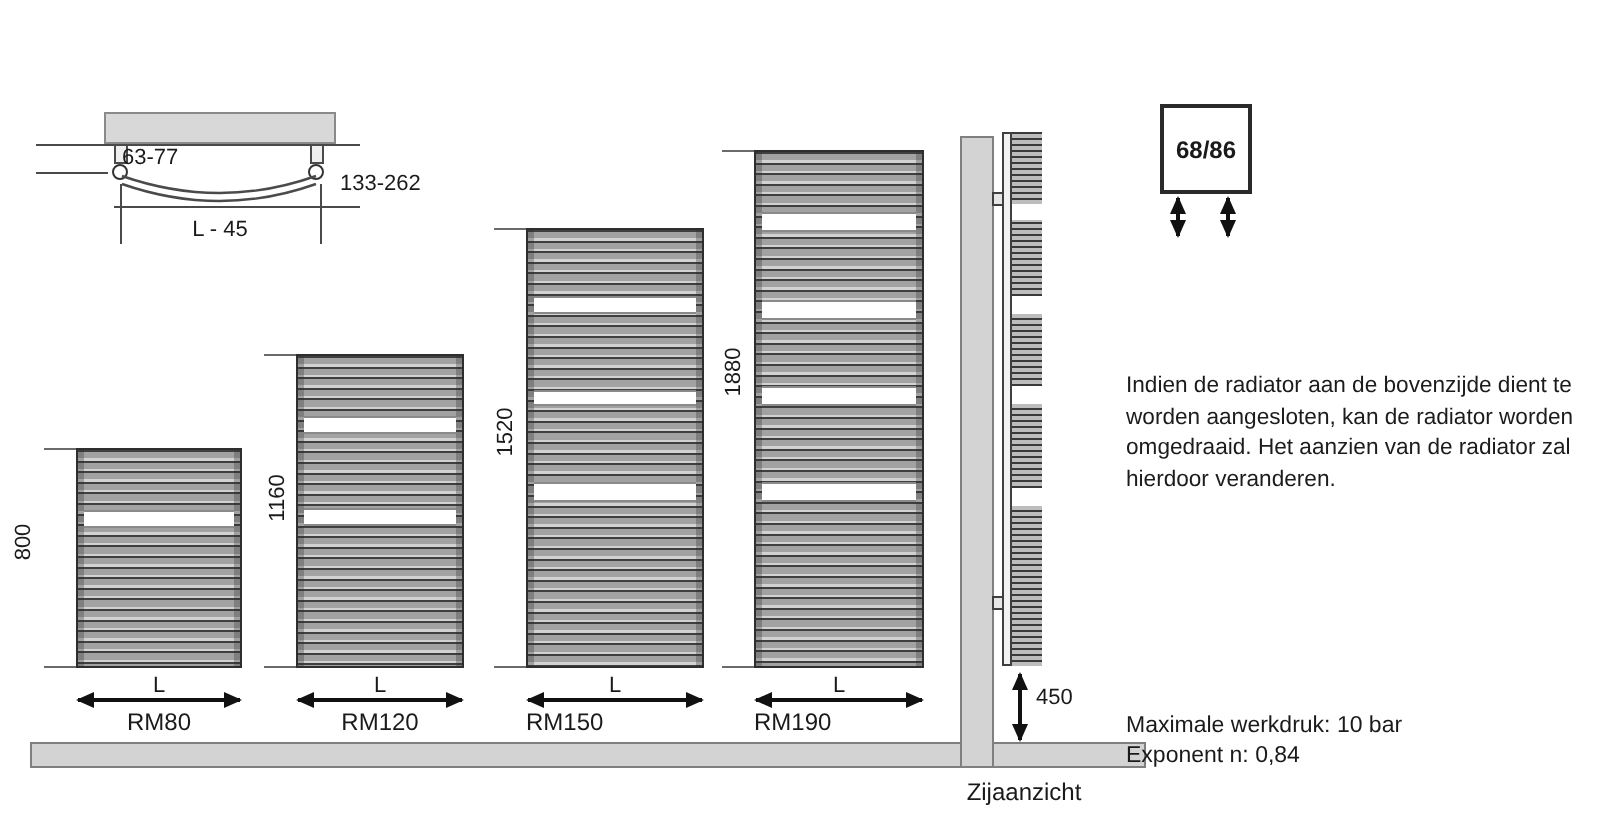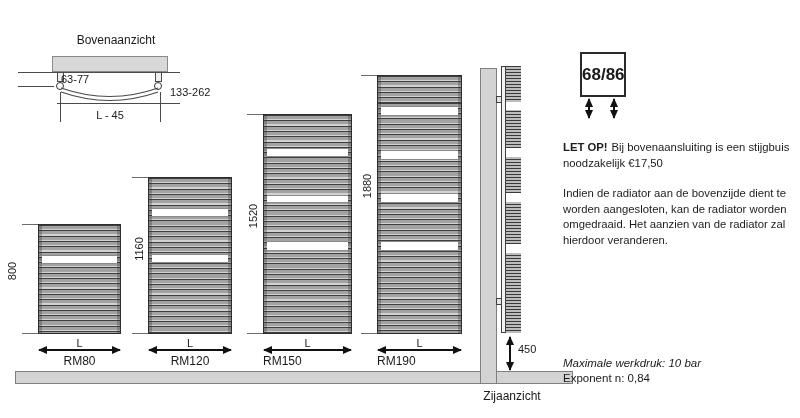--- a/index.html
+++ b/index.html
@@ -40,30 +40,29 @@
   .collector{position:absolute;background:#f2f2f2;border:1px solid #3f3f3f;box-sizing:border-box;}
   .comb{position:absolute;background:repeating-linear-gradient(to bottom,#3a3a3a 0 1px,#bdbdbd 1px 3px);}
   .cgap{position:absolute;left:0;right:0;background:#fff;}
   .bracket{position:absolute;background:#e6e6e6;border:1px solid #3f3f3f;box-sizing:border-box;}
   
   .tv-rect{position:absolute;background:#d8d8d8;border:1px solid #8a8a8a;box-sizing:border-box;}
   .tv-foot{position:absolute;background:#efefef;border:1px solid #4a4a4a;box-sizing:border-box;}
   .tv-circle{position:absolute;width:8px;height:8px;border:1.5px solid #333;border-radius:50%;background:#fff;box-sizing:border-box;}
   
   .conn-box{position:absolute;border:2px solid #2a2a2a;box-sizing:border-box;background:#fff;
-    font-size:17px;font-weight:bold;text-align:center;}
+    font-size:12px;font-weight:bold;text-align:center;}
   .para{position:absolute;font-size:11.3px;line-height:15.5px;color:#1c1c1c;white-space:normal;}
   .b{font-weight:bold;}
 </style>
 </head>
 <body>
 
 <div id="canvas">
 
-  <div class="txt s12 ctr" style="left:55px;top:33px;width:122px;">Bovenaanzicht</div>
 
   <div class="tv-rect" style="left:52px;top:56px;width:116px;height:16px;"></div>
   <div class="line" style="left:18px;top:72px;width:162px;height:1px;"></div>
   <div class="line" style="left:18px;top:86px;width:36px;height:1px;"></div>
   <div class="line" style="left:57px;top:103px;width:123px;height:1px;"></div>
 
   <div class="tv-foot" style="left:57px;top:72px;width:7px;height:10px;"></div>
   <div class="tv-foot" style="left:155px;top:72px;width:7px;height:10px;"></div>
   <div class="tv-circle" style="left:56px;top:82px;"></div>
   <div class="tv-circle" style="left:154px;top:82px;"></div>
@@ -163,20 +162,19 @@
   <div class="conn-box" style="left:580px;top:52px;width:46px;height:45px;line-height:42px;">68/86</div>
   <div class="varrow" style="left:588px;top:99px;height:19px;">
       <i class="t"></i>
       <i class="b"></i>
     </div>
   <div class="varrow" style="left:613px;top:99px;height:19px;">
       <i class="t"></i>
       <i class="b"></i>
     </div>
 
-  <div class="para" style="left:563px;top:140px;width:238px;"><span class="b">LET OP!</span><span style="margin-left:4px;">Bij bovenaansluiting is een stijgbuis noodzakelijk €17,50</span></div>
 
   <div class="para" style="left:563px;top:186px;width:242px;">Indien de radiator aan de bovenzijde dient te worden aangesloten, kan de radiator worden omgedraaid. Het aanzien van de radiator zal hierdoor veranderen.</div>
 
-  <div class="txt" style="left:563px;top:357px;font-size:11.5px;font-style:italic;">Maximale werkdruk: 10 bar</div>
+  <div class="txt" style="left:563px;top:357px;font-size:11.5px;">Maximale werkdruk: 10 bar</div>
   <div class="txt" style="left:563px;top:372px;font-size:11.5px;">Exponent n: 0,84</div>
 
 </div>
 
 </body></html>

